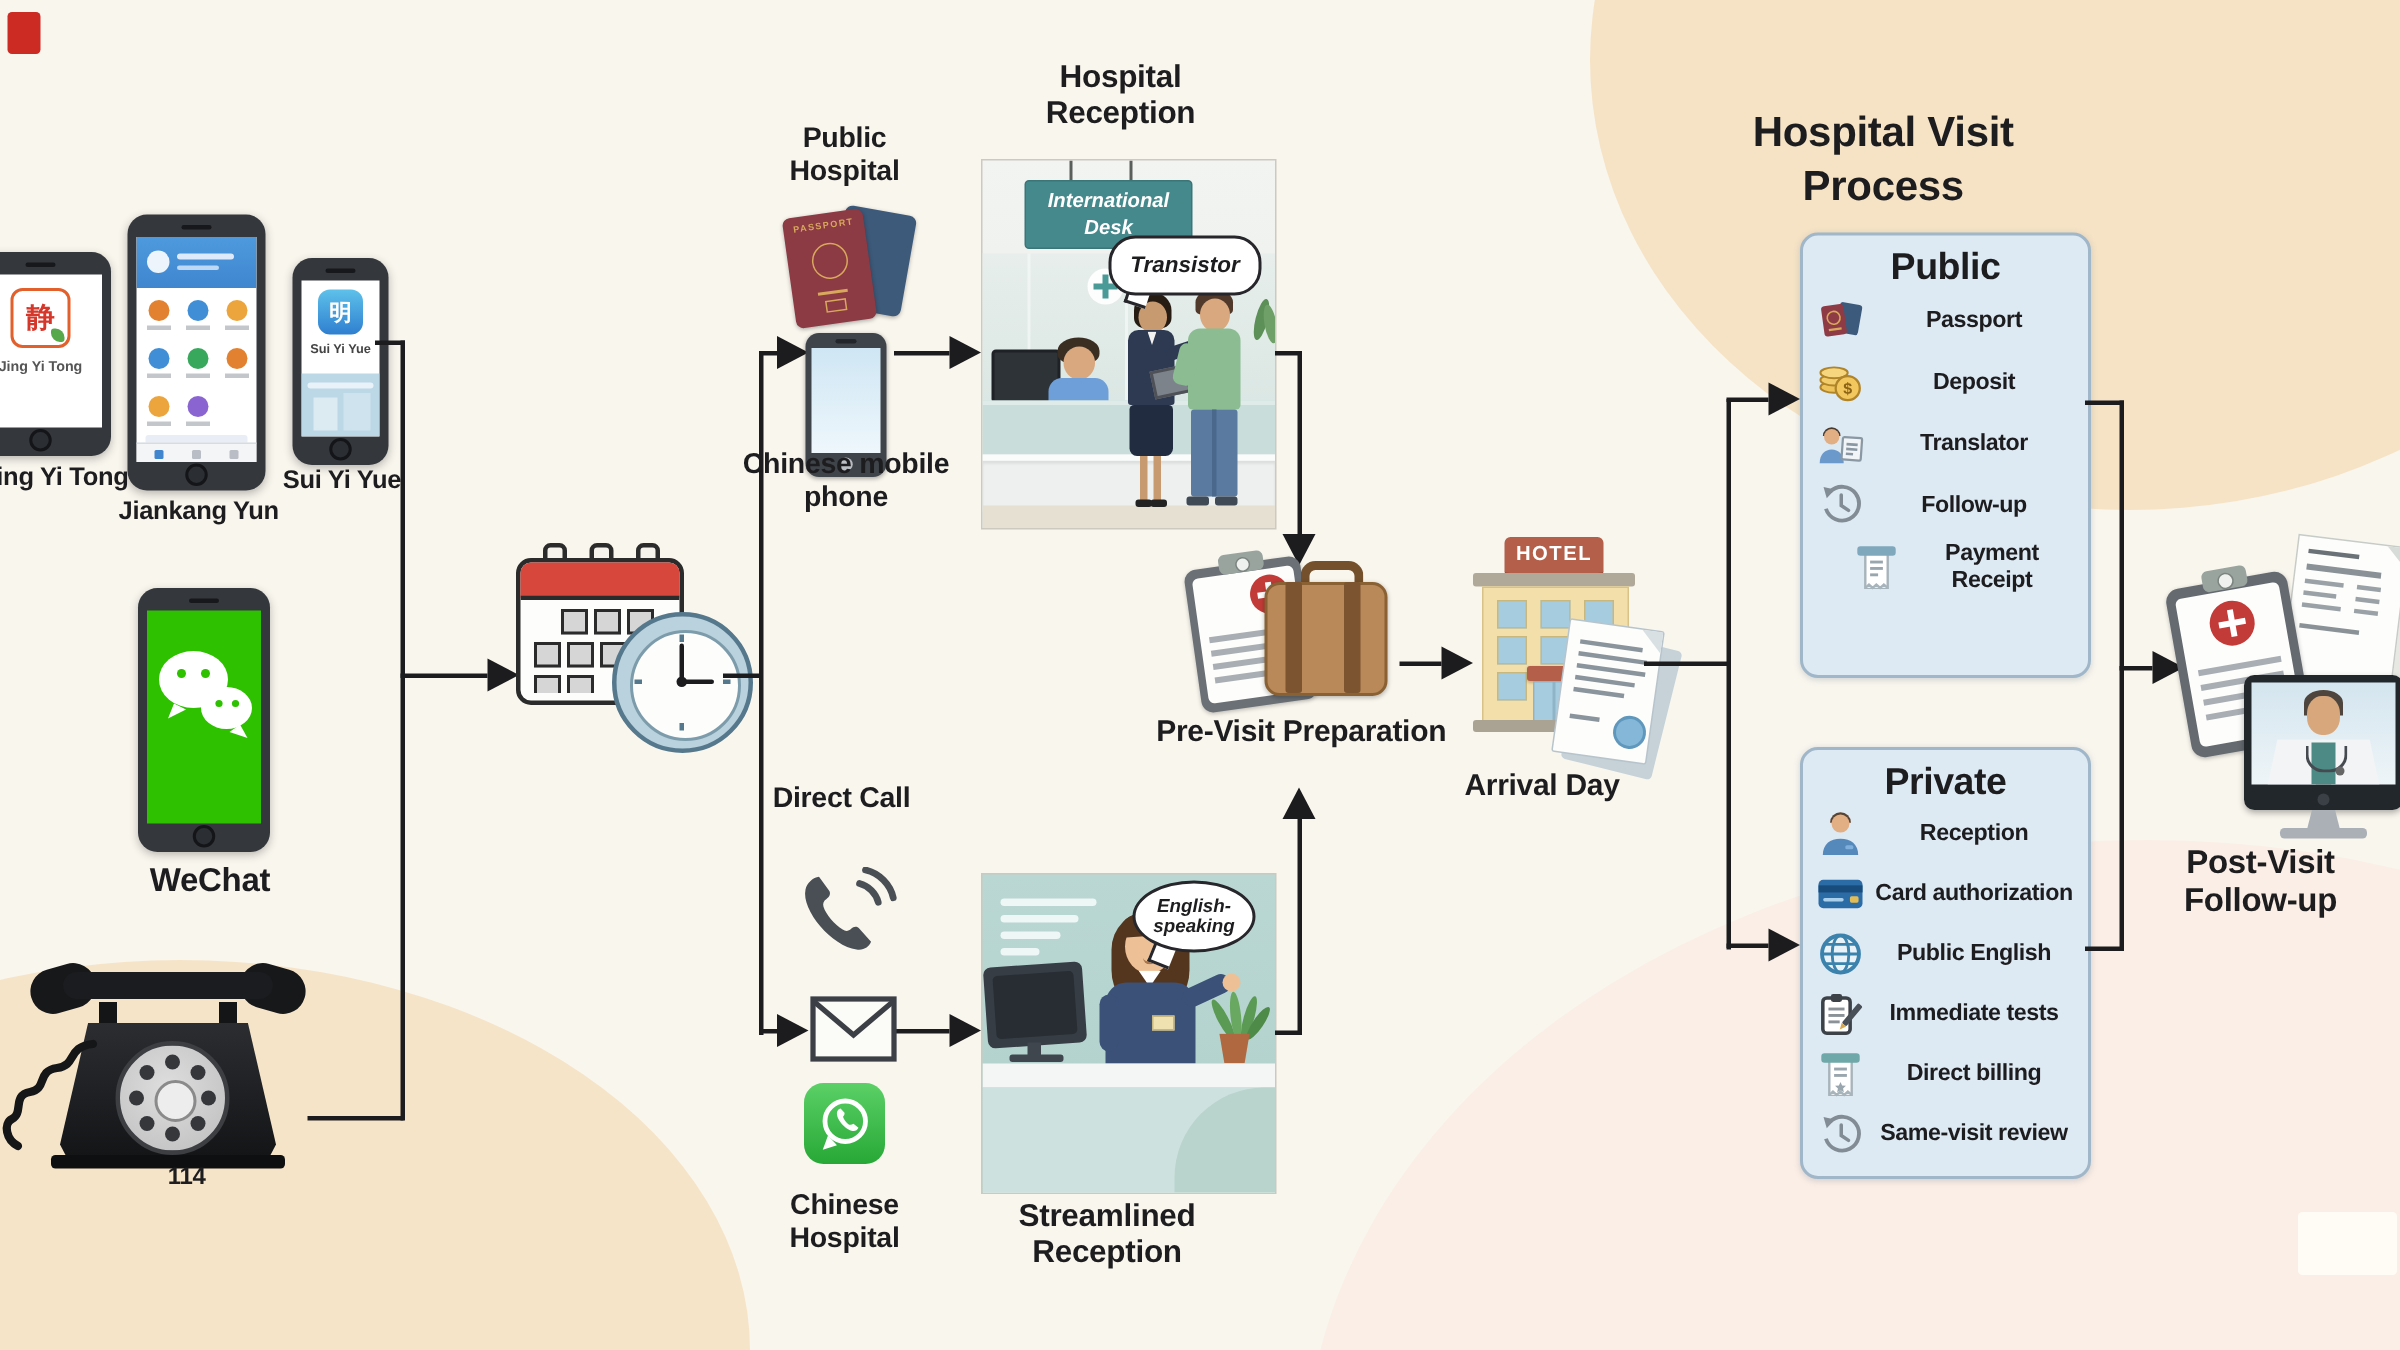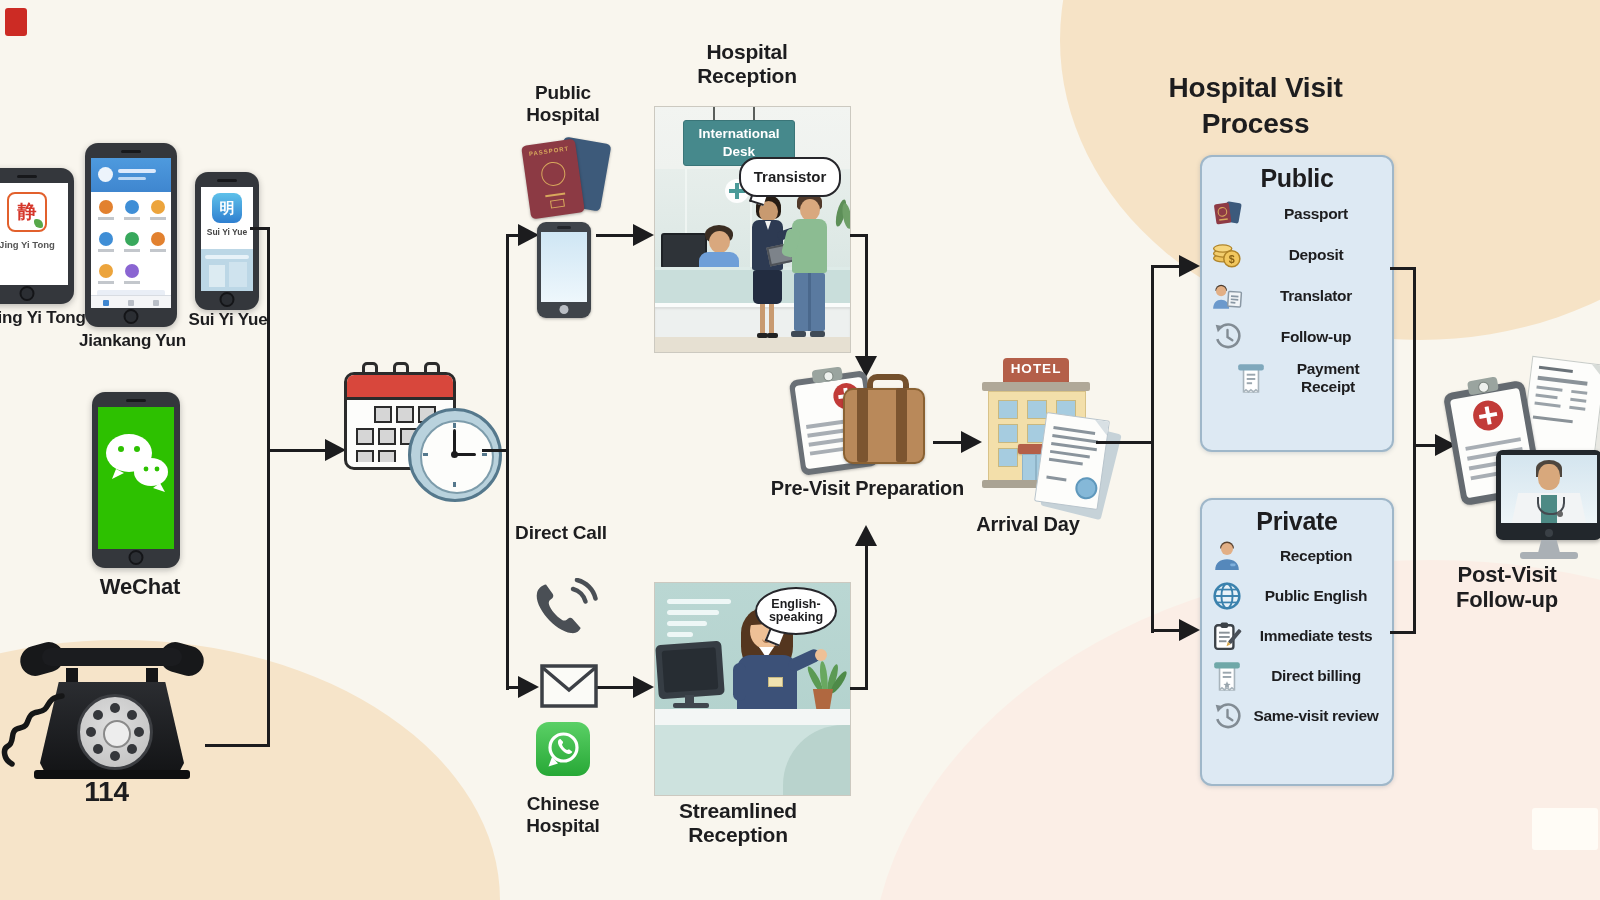--- a/index.html
+++ b/index.html
@@ -9,21 +9,21 @@
   .lbl{position:absolute;font-weight:700;color:#1d1d1f;text-align:center;line-height:1.15;letter-spacing:-0.2px;}
   .ln{position:absolute;background:#1c1c1e;}
   .ar{position:absolute;width:0;height:0;}
   .ar.r{border-top:11px solid transparent;border-bottom:11px solid transparent;border-left:21px solid #1c1c1e;}
   .ar.d{border-left:11px solid transparent;border-right:11px solid transparent;border-top:21px solid #1c1c1e;}
   .ar.u{border-left:11px solid transparent;border-right:11px solid transparent;border-bottom:21px solid #1c1c1e;}
   .phone{position:absolute;background:#34373c;border-radius:13px;box-shadow:0 2px 6px rgba(40,40,40,.3);}
   .phone .spk{position:absolute;top:7px;left:50%;transform:translateX(-50%);width:20px;height:3px;border-radius:2px;background:#17181b;}
   .phone .scr{position:absolute;left:6px;right:6px;top:15px;bottom:19px;background:#fff;overflow:hidden;}
   .phone .hm{position:absolute;bottom:3px;left:50%;transform:translateX(-50%);width:11px;height:11px;border-radius:50%;border:2px solid #141518;background:#2b2e33;}
-  .scene{position:absolute;overflow:hidden;box-shadow:0 0 0 1px rgba(120,118,105,.35);}
+  .scene{position:absolute;overflow:hidden;box-shadow:0 0 0 1px rgba(120,118,105,.35);font-style:italic;}
   .bub{position:absolute;background:#fff;border:2px solid #26262b;display:flex;align-items:center;justify-content:center;
        font-weight:700;text-align:center;line-height:1.05;z-index:6;}
   .tail{position:absolute;width:13px;height:13px;background:#fff;border-left:2px solid #26262b;border-bottom:2px solid #26262b;z-index:5;}
   .pbox{position:absolute;width:190px;background:#dde9f3;border:2px solid #9fb7c9;border-radius:12px;
         box-shadow:0 1px 4px rgba(90,110,130,.25);}
   .pbox .bt{font-size:25px;font-weight:700;text-align:center;padding-top:7px;letter-spacing:-0.3px;}
   .prow{display:flex;align-items:center;padding:0 5px 0 7px;}
   .prow .ic{flex:0 0 36px;display:flex;justify-content:center;align-items:center;}
   .prow .plb{flex:1;text-align:center;font-weight:700;font-size:15.5px;letter-spacing:-0.3px;}
   .abs{position:absolute;}
@@ -139,21 +139,21 @@
       <div class="abs" style="left:6px;top:30px;width:10px;height:10px;border-radius:50%;background:#35373b;"></div>
       <div class="abs" style="left:13px;top:13px;width:10px;height:10px;border-radius:50%;background:#35373b;"></div>
       <div class="abs" style="left:30px;top:6px;width:10px;height:10px;border-radius:50%;background:#35373b;"></div>
       <div class="abs" style="left:47px;top:13px;width:10px;height:10px;border-radius:50%;background:#35373b;"></div>
     </div>
     <div class="abs" style="left:22px;top:132px;width:156px;height:9px;background:#0e0f10;border-radius:3px;"></div>
     <svg width="70" height="90" viewBox="0 0 70 90" style="position:absolute;left:-12px;top:52px;">
       <path d="M62 6C44 8 52 20 38 22 24 24 32 36 20 38 8 40 16 52 8 56 2 59 4 70 12 74" stroke="#151617" stroke-width="5.5" fill="none" stroke-linecap="round"></path>
     </svg>
   </div>
-  <div class="lbl" style="left:64px;top:776px;width:85px;font-size:28px;">114</div>
+  <div class="lbl" style="left:82px;top:776px;width:85px;font-size:16px;">114</div>
 
   <div class="ln" style="left:250px;top:227px;width:20px;height:3px;"></div>
   <div class="ln" style="left:267px;top:227px;width:3px;height:520px;"></div>
   <div class="ln" style="left:205px;top:744px;width:64px;height:3px;"></div>
   <div class="ln" style="left:267px;top:449px;width:58px;height:3px;"></div>
   <div class="ar r" style="left:325px;top:439px;"></div>
 
   <div class="abs" style="left:344px;top:370px;width:112px;height:100px;">
     <div class="abs" style="left:18px;top:-8px;width:10px;height:18px;background:#f6f3ec;border:3px solid #2b2b2b;border-radius:5px;"></div>
     <div class="abs" style="left:49px;top:-8px;width:10px;height:18px;background:#f6f3ec;border:3px solid #2b2b2b;border-radius:5px;"></div>
@@ -199,20 +199,21 @@
       <div class="abs" style="left:16px;top:20px;width:22px;height:22px;border:1.5px solid #d8a85c;border-radius:50%;"></div>
       <div class="abs" style="left:17px;top:52px;width:20px;height:2px;background:#d8a85c;"></div>
       <div class="abs" style="left:21px;top:58px;width:12px;height:6px;border:1.5px solid #d8a85c;"></div>
     </div>
   </div>
   <div class="abs" style="left:537px;top:222px;width:54px;height:96px;background:#3f444a;border-radius:9px;box-shadow:0 1px 3px rgba(0,0,0,.3);">
     <div class="abs" style="left:4px;top:10px;right:4px;bottom:16px;background:linear-gradient(180deg,#cfe6f4,#eef7fc);"></div>
     <div class="abs" style="left:50%;bottom:4px;transform:translateX(-50%);width:9px;height:9px;border-radius:50%;background:#babec4;"></div>
     <div class="abs" style="left:50%;top:4px;transform:translateX(-50%);width:14px;height:3px;border-radius:2px;background:#23262b;"></div>
   </div>
+  <div class="lbl" style="left:490px;top:299px;width:148px;font-size:19px;">Chinese mobile phone</div>
 
   <div class="lbl" style="left:658px;top:40px;width:178px;font-size:21px;">Hospital Reception</div>
   <div class="scene" style="left:655px;top:107px;width:195px;height:245px;background:linear-gradient(180deg,#f2f4f1,#e6ece9);">
     <div class="abs" style="left:0;top:62px;width:195px;height:100px;background:linear-gradient(180deg,#e7eeeb,#dbe7e4);"></div>
     <div class="abs" style="left:30px;top:62px;width:2px;height:98px;background:#f2f7f5;opacity:.8;"></div>
     <div class="abs" style="left:95px;top:62px;width:2px;height:98px;background:#f2f7f5;opacity:.8;"></div>
     <div class="abs" style="left:160px;top:62px;width:2px;height:98px;background:#f2f7f5;opacity:.8;"></div>
     <div class="abs" style="left:70px;top:72px;width:24px;height:24px;border-radius:50%;background:rgba(255,255,255,.9);">
       <div class="abs" style="left:10px;top:4px;width:4px;height:16px;background:#4a9a98;"></div>
       <div class="abs" style="left:4px;top:10px;width:16px;height:4px;background:#4a9a98;"></div>
@@ -471,20 +472,31 @@
             <path d="M6.5 7a6.5 6.5 0 0 1 13 0z" fill="#5a4330"></path>
             <circle cx="13" cy="7.5" r="5.6" fill="#e2af85"></circle>
             <path d="M2 27c0-6.5 4.5-10 11-10s11 3.5 11 10z" fill="#5588bb"></path>
             <rect x="16" y="21" width="5" height="2.5" rx="1" fill="#7fb0dd"></rect>
           </svg>
       </span>
       <span class="plb">Reception</span>
     </div>
     <div class="prow" style="height:40px;">
       <span class="ic">
+        <svg width="32" height="22" viewBox="0 0 30 21">
+            <rect x="1" y="1.5" width="28" height="18" rx="3" fill="#2c6ca6"></rect>
+            <rect x="1" y="5" width="28" height="4.5" fill="#184c7c"></rect>
+            <rect x="4" y="13" width="13" height="2.2" rx="1" fill="#aacfec"></rect>
+            <rect x="21" y="12" width="5.5" height="4" rx="1" fill="#e2bc56"></rect>
+          </svg>
+      </span>
+      <span class="plb">Card authorization</span>
+    </div>
+    <div class="prow" style="height:40px;">
+      <span class="ic">
         <svg width="30" height="30" viewBox="0 0 28 28">
             <circle cx="14" cy="14" r="11.5" fill="#e8f2f8" stroke="#3b82ad" stroke-width="2.4"></circle>
             <ellipse cx="14" cy="14" rx="5.2" ry="11.5" fill="none" stroke="#3b82ad" stroke-width="1.8"></ellipse>
             <line x1="2.5" y1="14" x2="25.5" y2="14" stroke="#3b82ad" stroke-width="1.8"></line>
             <line x1="4.5" y1="8" x2="23.5" y2="8" stroke="#3b82ad" stroke-width="1.6"></line>
             <line x1="4.5" y1="20" x2="23.5" y2="20" stroke="#3b82ad" stroke-width="1.6"></line>
           </svg>
       </span>
       <span class="plb">Public English</span>
     </div>

